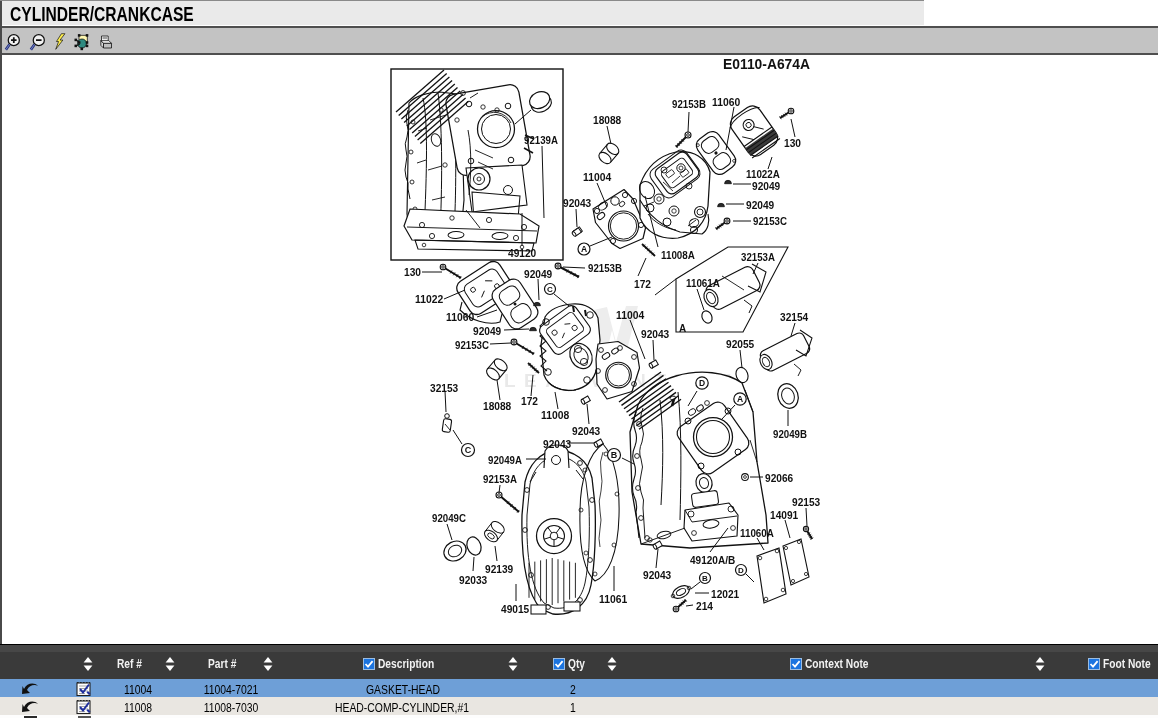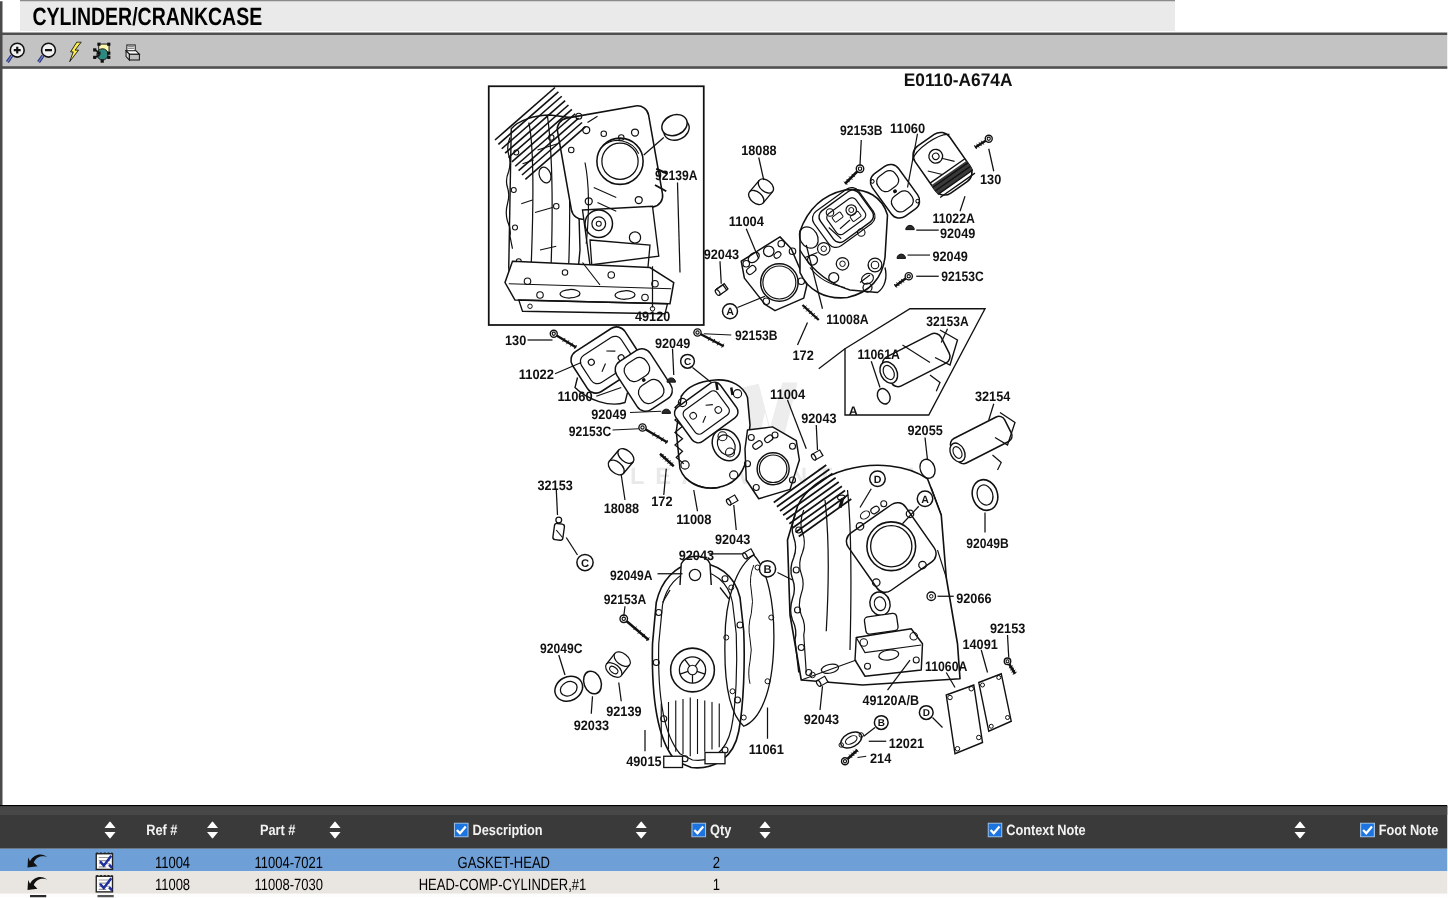--- a/index.html
+++ b/index.html
@@ -1,17 +1,17 @@
 <!DOCTYPE html>
 <html><head><meta charset="utf-8"><style>
 * { margin:0; padding:0; box-sizing:border-box; }
 body { width:1158px; height:718px; overflow:hidden; background:#fff; position:relative;
   font-family:"Liberation Sans", sans-serif; }
 .titlebar { position:absolute; left:0; top:0; width:924px; height:25px; background:#eaeaea;
-  border-top:1.5px solid #8a8a8a;margin-left:16px; }
+  border-top:1.5px solid #8a8a8a; }
 .titlebar span { position:absolute; left:10px; top:2px; font-size:20px; font-weight:bold; color:#000; transform:scaleX(0.78); transform-origin:left; display:inline-block; }
 .sep1 { position:absolute; left:0; top:25px; width:1158px; height:3px; background:#fff; border-bottom:2px solid #4f4f4f; }
 .toolbar { position:absolute; left:0; top:28px; width:1158px; height:27px; background:#c3c3c3; border-bottom:2px solid #4f4f4f; }
 .leftedge { position:absolute; left:0; top:1px; width:2px; height:644px; background:#4a4a4a; }
 .tbl-top { position:absolute; left:0; top:644px; width:1158px; height:1.5px; background:#000; }
 .thead { position:absolute; left:0; top:645px; width:1158px; height:34px; background:#3a3a3a; }
 .thead .strip { position:absolute; left:0; top:0; width:1158px; height:7px; background:#474747; }
 .th { position:absolute; top:657px; font-size:12px; font-weight:bold; color:#f2f2f2; white-space:nowrap; transform:scaleX(0.85); transform-origin:left; }
 .row1 { position:absolute; left:0; top:679px; width:1158px; height:18px; background:#6e9fd7; }
 .row2 { position:absolute; left:0; top:697px; width:1158px; height:18px; background:#e9e6e1; }

